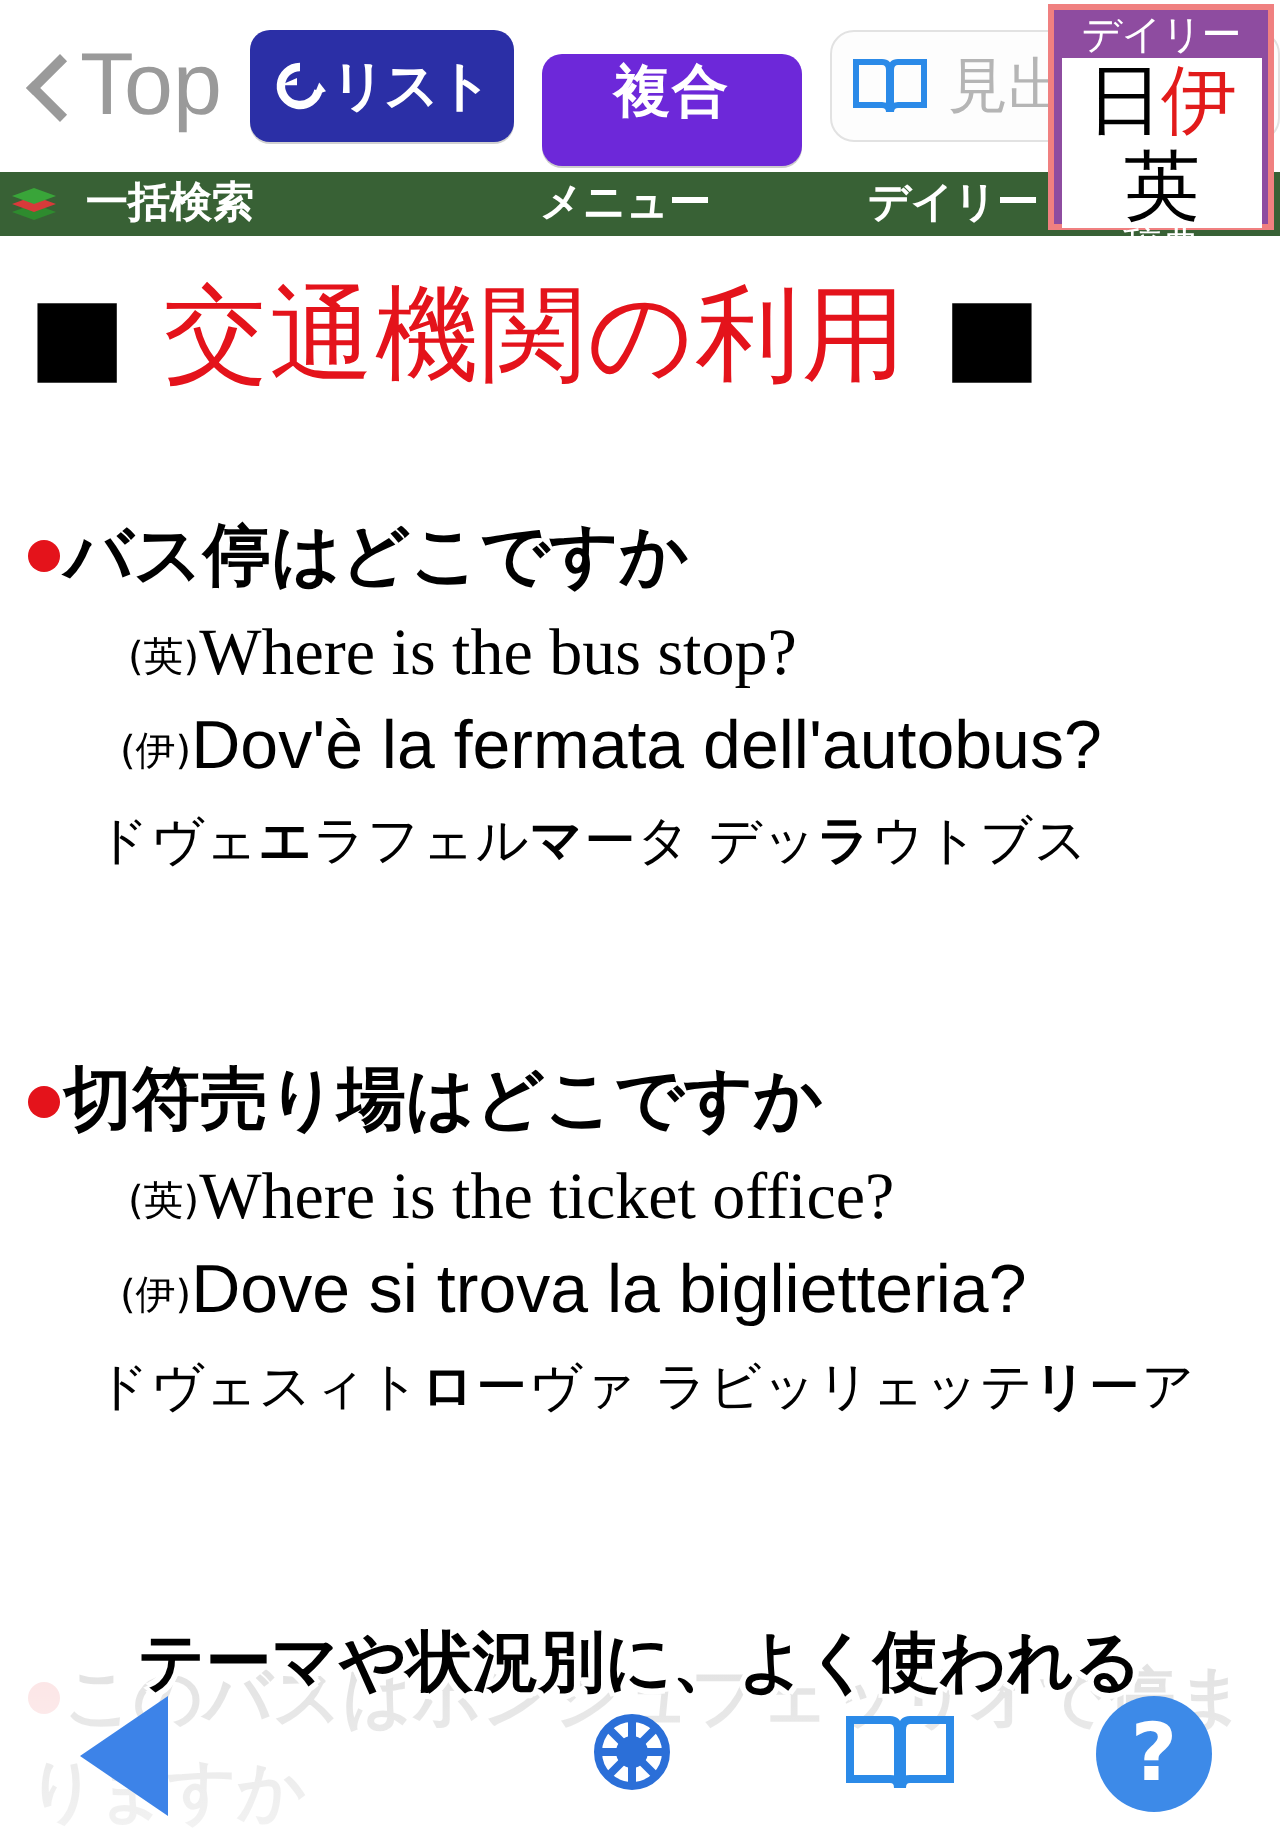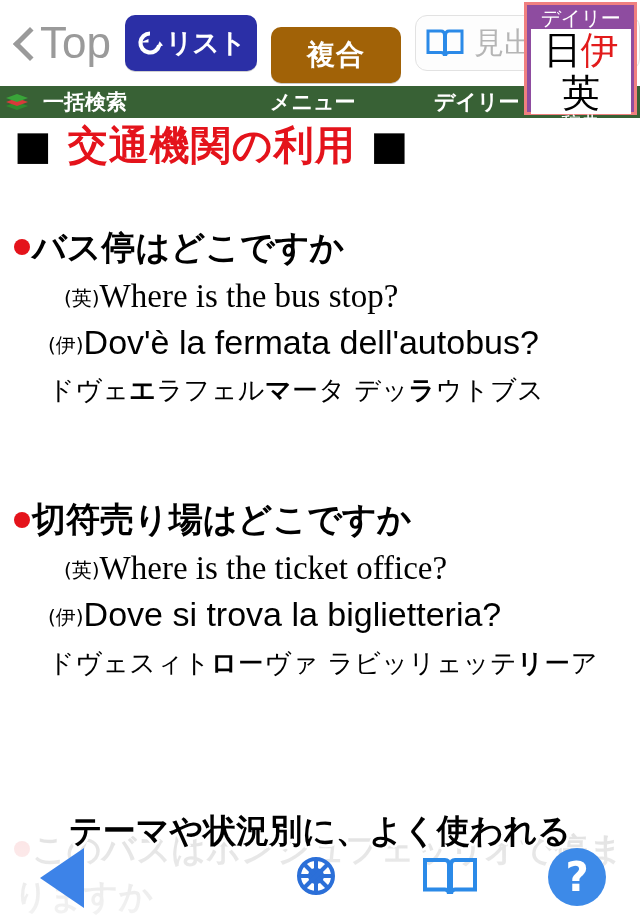--- a/index.html
+++ b/index.html
@@ -72,27 +72,26 @@
     flex: 0 0 auto;
   }
   .list-label {
     color: #ffffff;
     font-size: 27px;
     font-weight: bold;
     letter-spacing: -1px;
   }
 
   .compound-btn {
-    background: #a16207;
+    background: #6d28d9;
     border-radius: 10px;
     height: 56px;
     min-width: 130px;
     margin-left: 14px;
     display: flex;
-    align-items: center;
     justify-content: center;
     cursor: pointer;
     box-shadow: 0 1px 0 rgba(0,0,0,0.2);
     margin-top: 24px;
   }
   .compound-label {
     color: #ffffff;
     font-size: 28px;
     font-weight: bold;
     letter-spacing: 1px;
@@ -184,23 +183,23 @@
   
   #content {
     position: absolute;
     left: 0; top: 118px;
     width: 640px; height: 680px;
     background: #ffffff;
     overflow: hidden;
   }
 
   .entry-heading {
-    font-size: 40px;
-    font-weight: bold;
-    margin: 2px 0 0 14px;
+    font-size: 52px;
+    font-weight: normal;
+    margin: 18px 0 0 14px;
     letter-spacing: 1px;
     line-height: 1.25;
     font-family: "DejaVu Sans", sans-serif;
   }
   .entry-heading .sq { color: #000000; }
   .entry-heading .hd { color: #e4131b; }
 
   .jp-question {
     font-size: 34px;
     font-weight: bold;
@@ -231,21 +230,21 @@
   .line-it {
     font-family: "Liberation Sans", sans-serif;
     font-size: 34px;
     color: #000000;
     margin: 6px 0 0 44px;
     line-height: 1.22;
     text-indent: -44px;
     padding-left: 0;
   }
   .line-it-wrap {
-    margin-left: 4px;
+    margin-left: 16px;
     padding-left: 44px;
     text-indent: -0px;
   }
   .lang-tag {
     font-size: 20px;
     font-family: "DejaVu Sans", sans-serif;
     vertical-align: 2px;
   }
   .line-kana {
     font-family: "DejaVu Sans", sans-serif;

